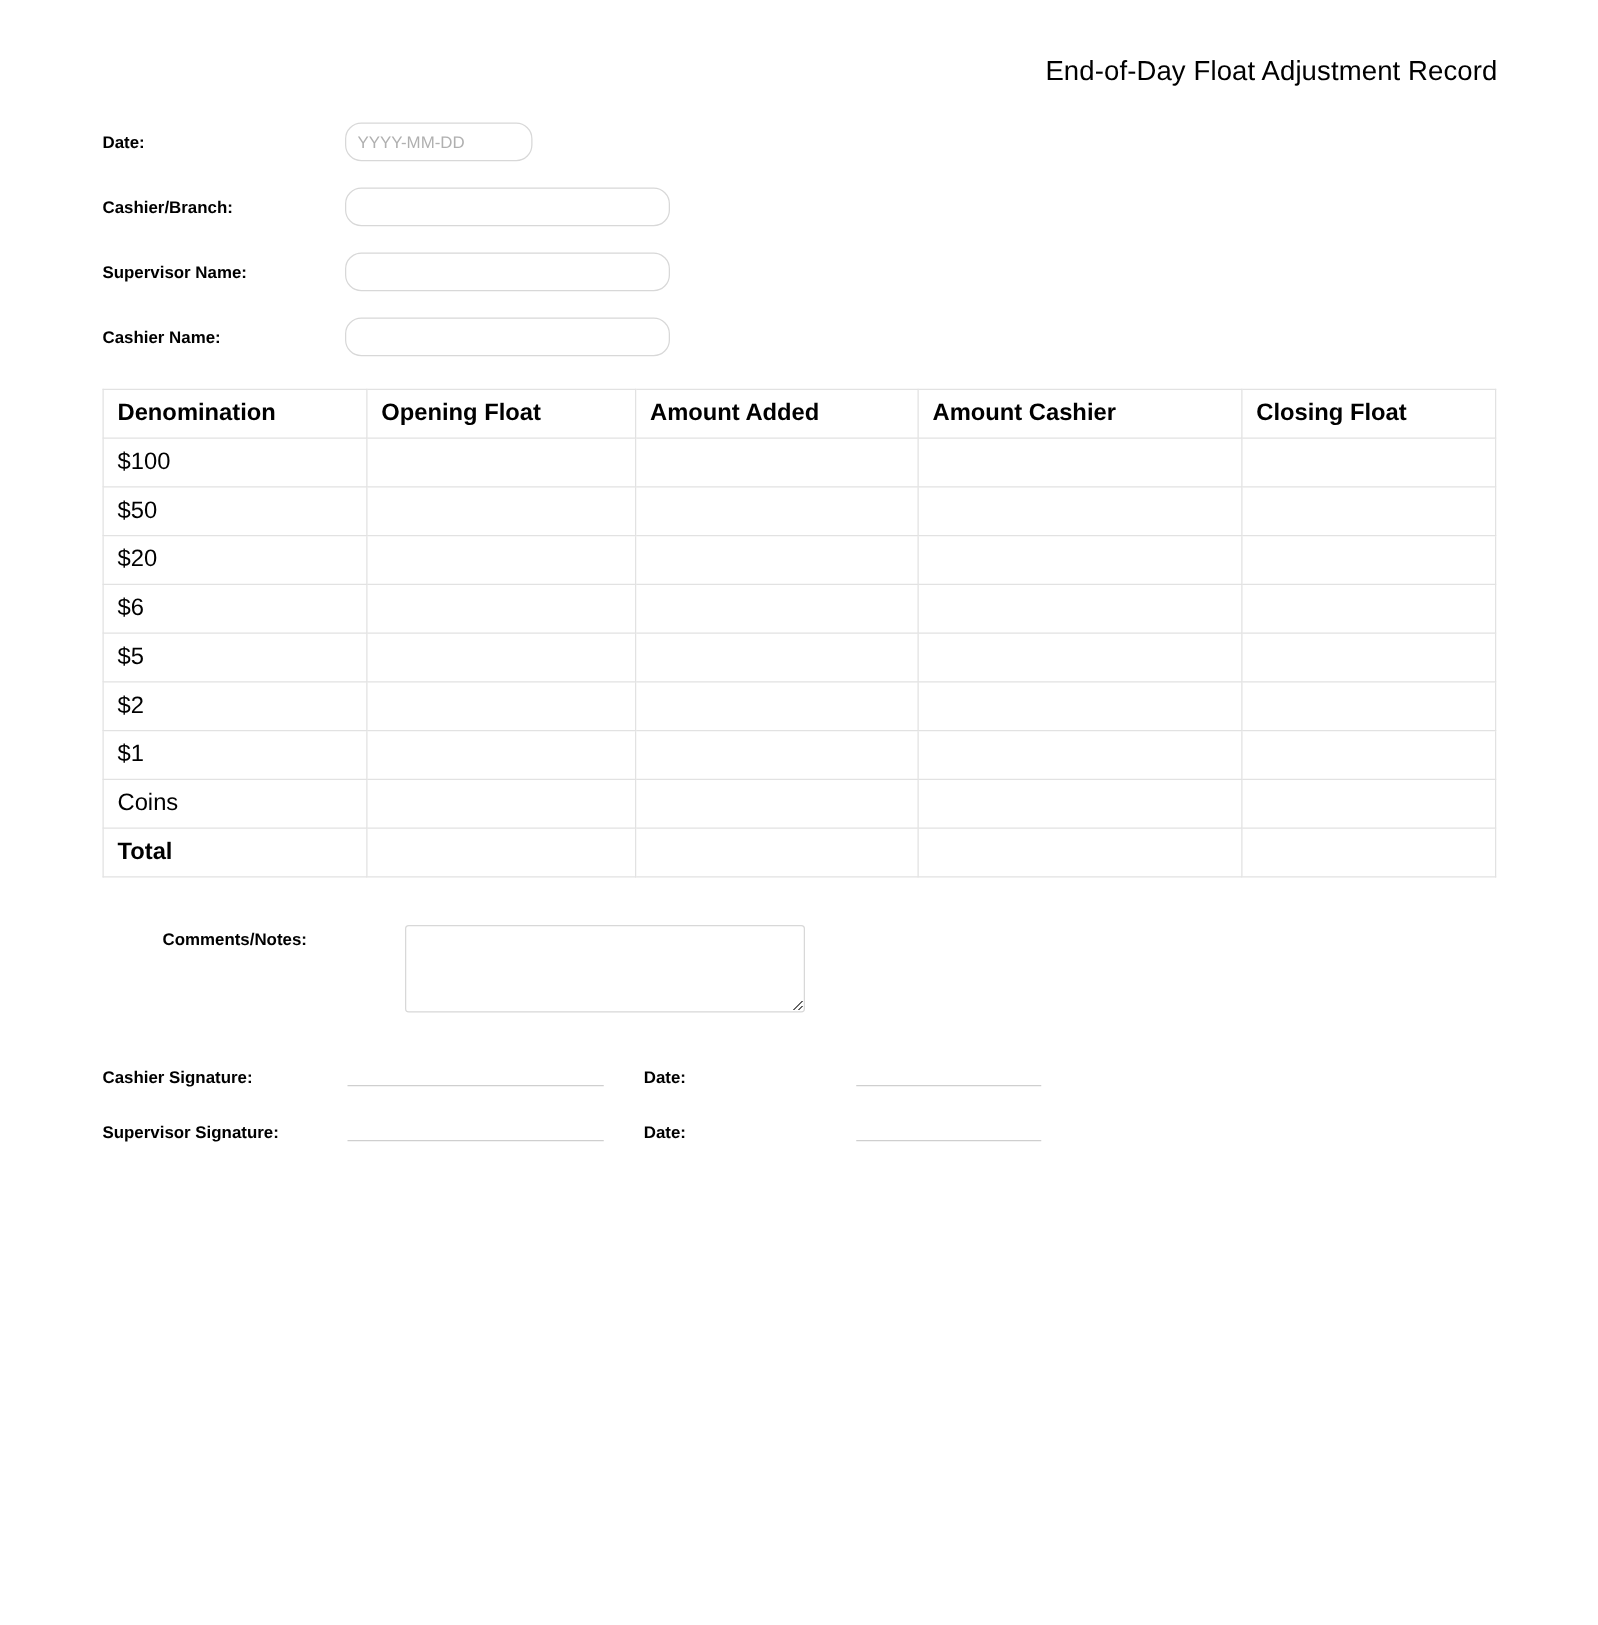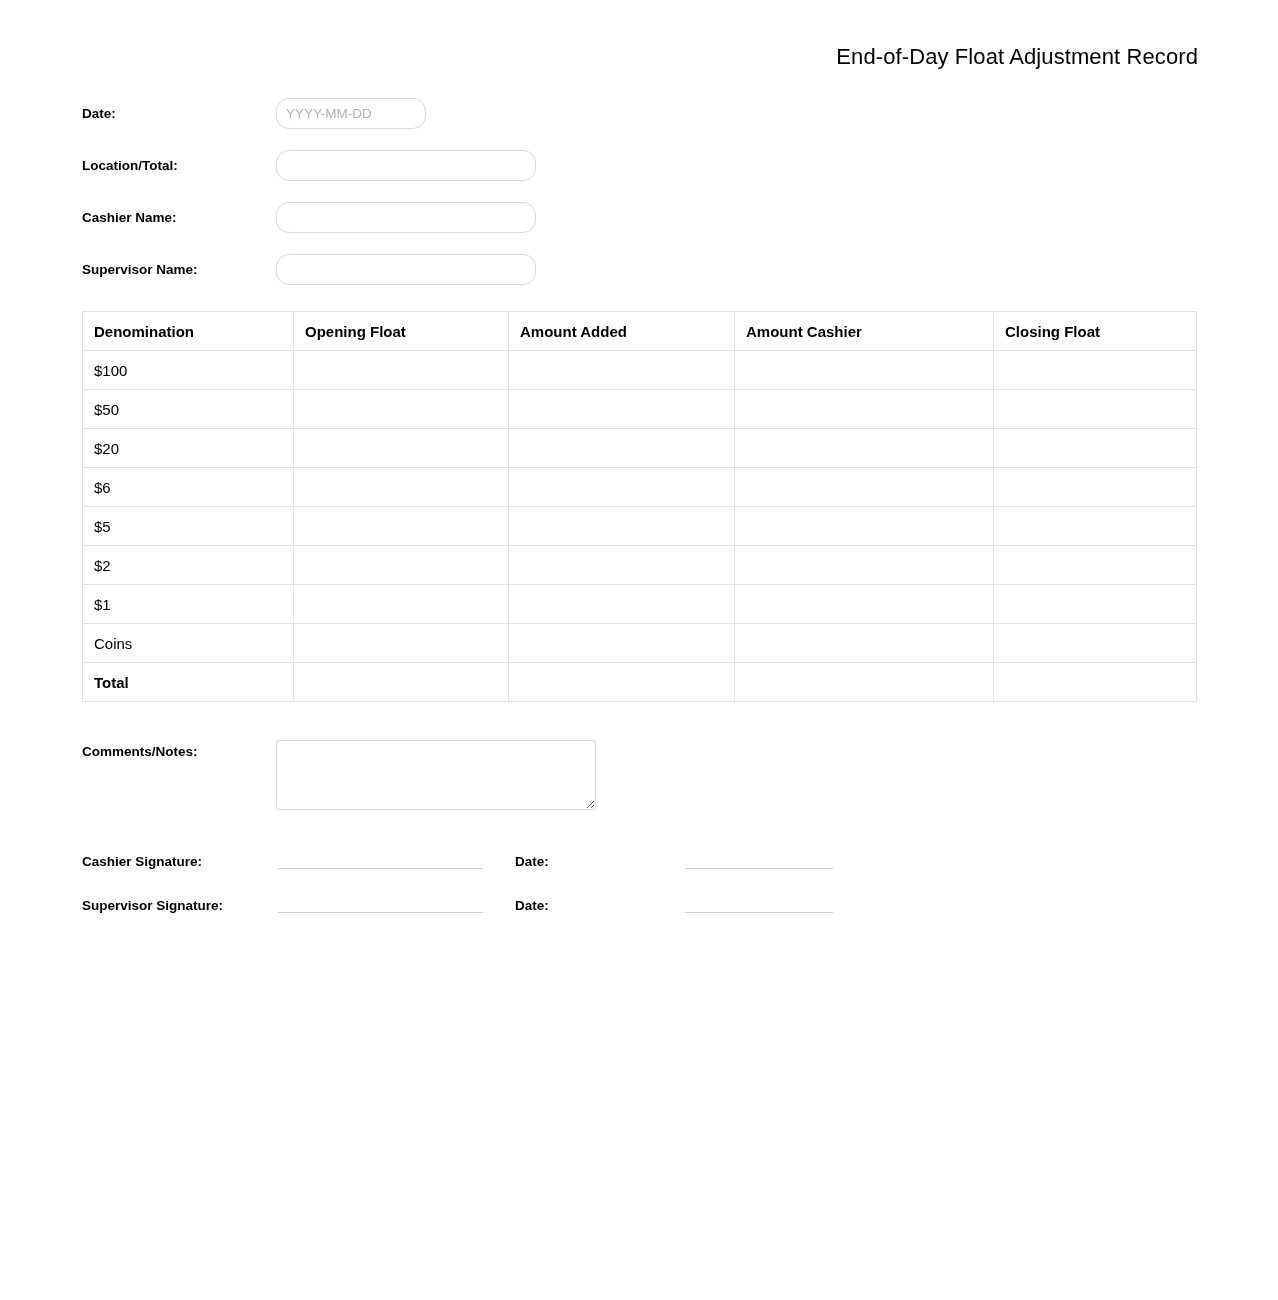--- a/index.html
+++ b/index.html
@@ -57,21 +57,21 @@
     width: 1114px;
     margin-top: 26px;
     table-layout: fixed;
   }
   table.float-table th,
   table.float-table td {
     border: 1px solid #e2e2e2;
     height: 39px;
     padding: 0 11px;
     text-align: left;
-    font-size: 15px;
+    font-size: 19px;
     vertical-align: middle;
   }
   table.float-table th {
     font-weight: bold;
     background: #fff;
   }
   table.float-table td.denom {
     font-weight: normal;
   }
   table.float-table tr.total-row td.denom {
@@ -80,20 +80,21 @@
   col.c1 { width: 211px; }
   col.c2 { width: 215px; }
   col.c3 { width: 226px; }
   col.c4 { width: 259px; }
   col.c5 { width: 203px; }
 
   .comments-block {
     display: flex;
     align-items: flex-start;
     margin-top: 38px;
+    margin-left: 48px;
   }
   .comments-label {
     font-size: 13.5px;
     font-weight: bold;
     width: 194px;
     flex: 0 0 194px;
     padding-top: 4px;
   }
   textarea.notes {
     font-family: "Liberation Sans", sans-serif;
@@ -142,31 +143,31 @@
 <div class="page">
 
   <h1 class="form-title">End-of-Day Float Adjustment Record</h1>
 
   <div class="field-row">
     <div class="field-label">Date:</div>
     <input class="text-input input-date" type="text" placeholder="YYYY-MM-DD" style="">
   </div>
 
   <div class="field-row">
-    <div class="field-label">Location/Total:</div>
+    <div class="field-label">Cashier/Branch:</div>
     <input class="text-input input-wide" type="text" placeholder="" style="">
   </div>
 
   <div class="field-row">
+    <div class="field-label">Supervisor Name:</div>
+    <input class="text-input input-wide" type="text" placeholder="" style="">
+  </div>
+
+  <div class="field-row">
     <div class="field-label">Cashier Name:</div>
-    <input class="text-input input-wide" type="text" placeholder="" style="">
-  </div>
-
-  <div class="field-row">
-    <div class="field-label">Supervisor Name:</div>
     <input class="text-input input-wide" type="text" placeholder="" style="">
   </div>
 
   <table class="float-table">
     <colgroup>
       <col class="c1">
         <col class="c2">
         <col class="c3">
         <col class="c4">
         <col class="c5">

